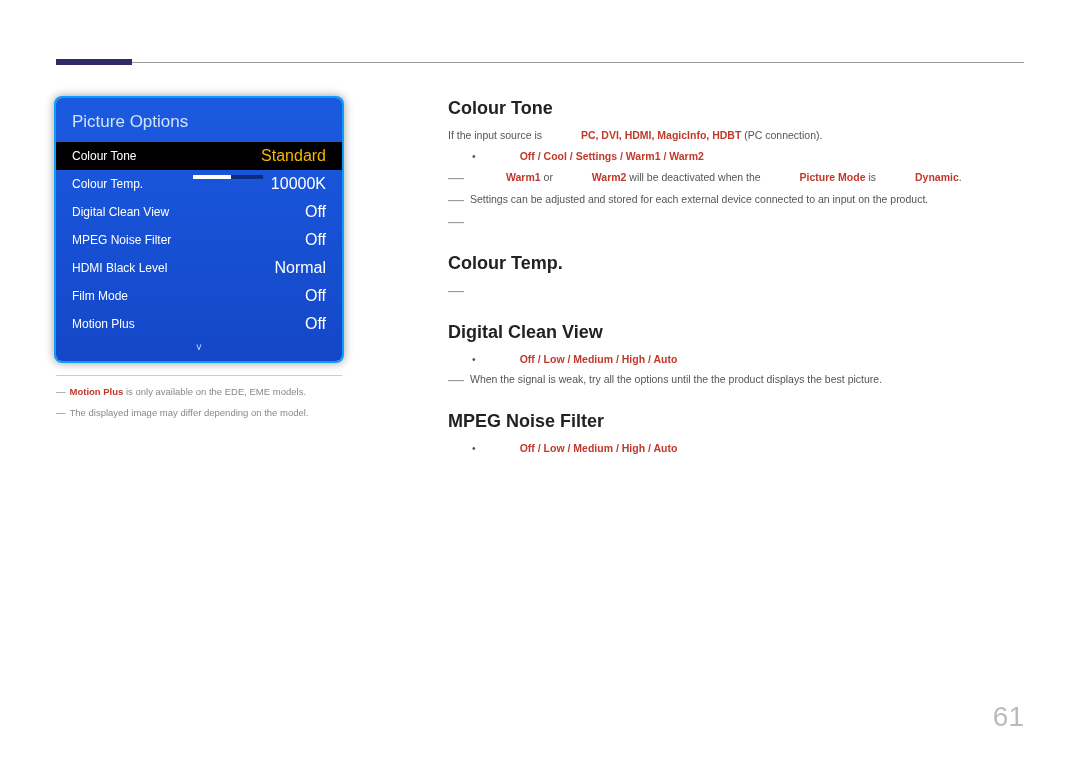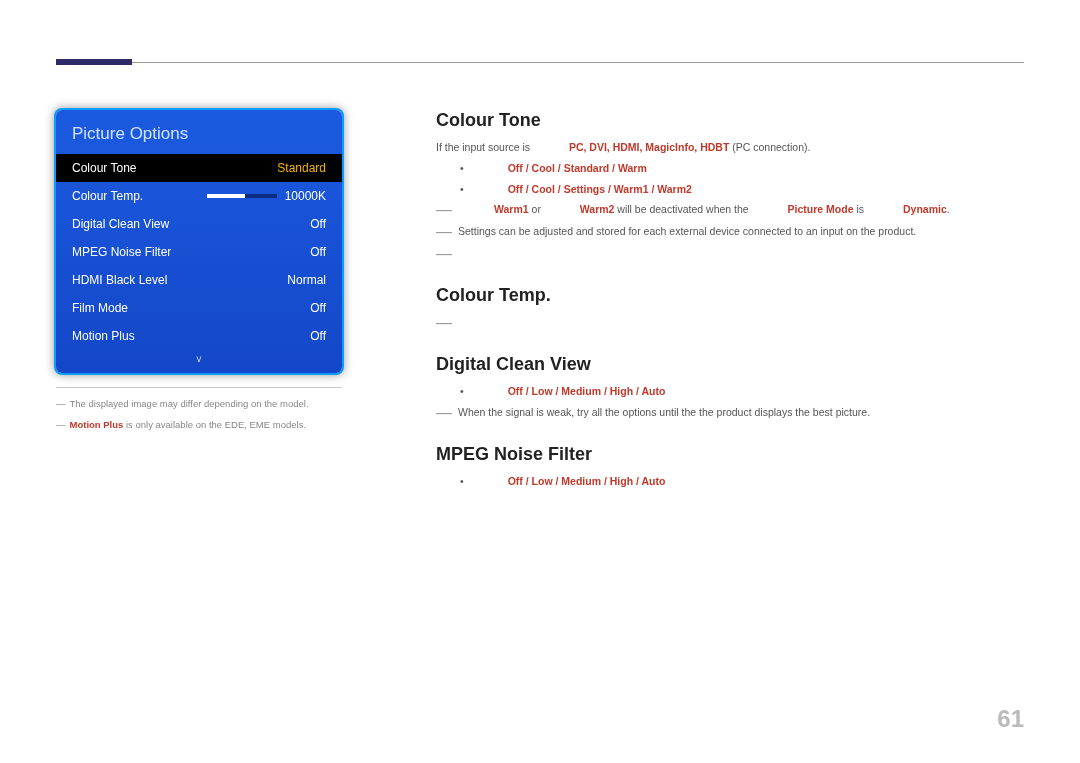--- a/index.html
+++ b/index.html
@@ -1,60 +1,60 @@
 <!DOCTYPE html>
 <html><head>
 <meta charset="utf-8">
 <style>
   * { box-sizing: border-box; margin: 0; padding: 0; }
   html, body { width: 1080px; height: 763px; background: #fff; font-family: "Segoe UI", "Myriad Pro", Arial, sans-serif; color: #333; }
   .page { position: relative; width: 1080px; height: 763px; padding: 58px 56px 40px 56px; }
   .top-rule { position: absolute; top: 62px; left: 56px; right: 56px; border-top: 1px solid #999; }
   .top-accent { position: absolute; top: 62px; left: 56px; width: 76px; height: 6px; background: #2f2a68; transform: translateY(-3px); }
 
-  .content { display: flex; gap: 40px; margin-top: 52px; }
+  .content { display: flex; gap: 52px; margin-top: 40px; }
   .left-col { width: 340px; flex-shrink: 0; }
   .right-col { flex: 1; }
 
   .panel {
     width: 286px;
     background: #174fd1;
     background: linear-gradient(180deg, #1b5ae0 0%, #1447c8 100%);
     border-radius: 6px;
     box-shadow: 0 0 0 2px #0a9dff, 0 0 10px 2px rgba(0,0,0,0.4);
     padding: 14px 0 8px 0;
     color: #fff;
     font-size: 12px;
   }
   .panel-title { font-size: 17px; font-weight: 400; color: #cfe3ff; padding: 0 16px 10px 16px; }
   .panel-row { display: flex; justify-content: space-between; align-items: center; padding: 6px 16px; height: 28px; }
   .panel-row.selected { background: #000; color: #fff; }
   .panel-row.selected .val { color: #f7b500; }
-  .panel-row .val { color: #fff; font-size: 12px; }
+  .panel-row .val { color: #fff; font-size: 16px; }
   .slider { width: 70px; height: 4px; background: #0b2c80; margin-right: 8px; position: relative; display: inline-block; vertical-align: middle; }
   .slider::before { content: ""; position: absolute; left: 0; top: 0; height: 4px; width: 55%; background: #fff; }
-  .temp-mid { display: flex; align-items: center; }
+  .temp-mid { display: flex; align-items: flex-start; }
   .more-down { text-align: center; color: #cfe3ff; font-size: 10px; padding-top: 4px; }
 
   .left-hr { border: none; border-top: 1px solid #ccc; margin: 14px 0 8px 0; width: 286px; }
   .footnote { font-size: 9.5px; color: #888; line-height: 1.6; margin-bottom: 6px; }
   .footnote .dash { color: #888; margin-right: 4px; }
   .footnote .red { color: #c0392b; font-weight: 600; }
 
   .right-col h2 { font-size: 18px; font-weight: 700; color: #222; margin-bottom: 8px; margin-top: 0; }
   .right-col .sec { margin-bottom: 22px; }
   .right-col p, .right-col li { font-size: 10.5px; color: #555; line-height: 1.6; }
   .right-col .redbold { color: #c0392b; font-weight: 700; padding-left: 36px; }
   .bullet-row { margin-left: 24px; margin-top: 4px; margin-bottom: 4px; }
   .bullet-row::before { content: "•"; margin-right: 8px; color: #555; }
   .dash-row { display: flex; margin-top: 4px; }
   .dash-row .dm { color: #999; margin-right: 6px; flex-shrink: 0; }
   .para { margin-top: 2px; }
 
-  .page-num { position: absolute; right: 56px; bottom: 30px; font-size: 24px; color: #bbb; font-weight: 700; }
+  .page-num { position: absolute; right: 56px; bottom: 30px; font-size: 28px; color: #bbb; font-weight: 400; }
 </style>
 </head>
 <body>
 
 <div class="page">
   <div class="top-rule"></div>
   <div class="top-accent"></div>
 
   <div class="content">
 
@@ -91,35 +91,34 @@
         </div>
         <div class="panel-row">
           <span>Motion Plus</span>
           <span class="val">Off</span>
         </div>
         <div class="more-down">˅</div>
       </div>
 
       <hr class="left-hr">
       <div class="footnote">
-        <span class="dash">―</span><span>The displayed image may differ depending on the model.</span>
+        <span class="dash">―</span><span class="red">Motion Plus</span><span> is only available on the EDE, EME models.</span>
       </div>
       <div class="footnote">
-        <span class="dash">―</span><span class="red">Motion Plus</span><span> is only available on the EDE, EME models.</span>
+        <span class="dash">―</span><span>The displayed image may differ depending on the model.</span>
       </div>
     </div>
 
     <div class="right-col">
 
       <div class="sec">
         <h2>Colour Tone</h2>
         <p class="para">
           <span>If the input source is </span><span class="redbold">PC, DVI, HDMI, MagicInfo, HDBT</span><span> (PC connection).</span>
         </p>
-        <p class="bullet-row"><span class="redbold">Off / Cool / Standard / Warm</span></p>
         <p class="bullet-row"><span class="redbold">Off / Cool / Settings / Warm1 / Warm2</span></p>
         <div class="dash-row">
             <span class="dm">―</span>
             <p>
           <span class="redbold">Warm1</span><span> or </span><span class="redbold">Warm2</span><span> will be deactivated when the </span><span class="redbold">Picture Mode</span><span> is </span><span class="redbold">Dynamic</span><span>.</span>
         </p>
           </div>
         <div class="dash-row">
             <span class="dm">―</span>
             <p>Settings can be adjusted and stored for each external device connected to an input on the product.</p>

